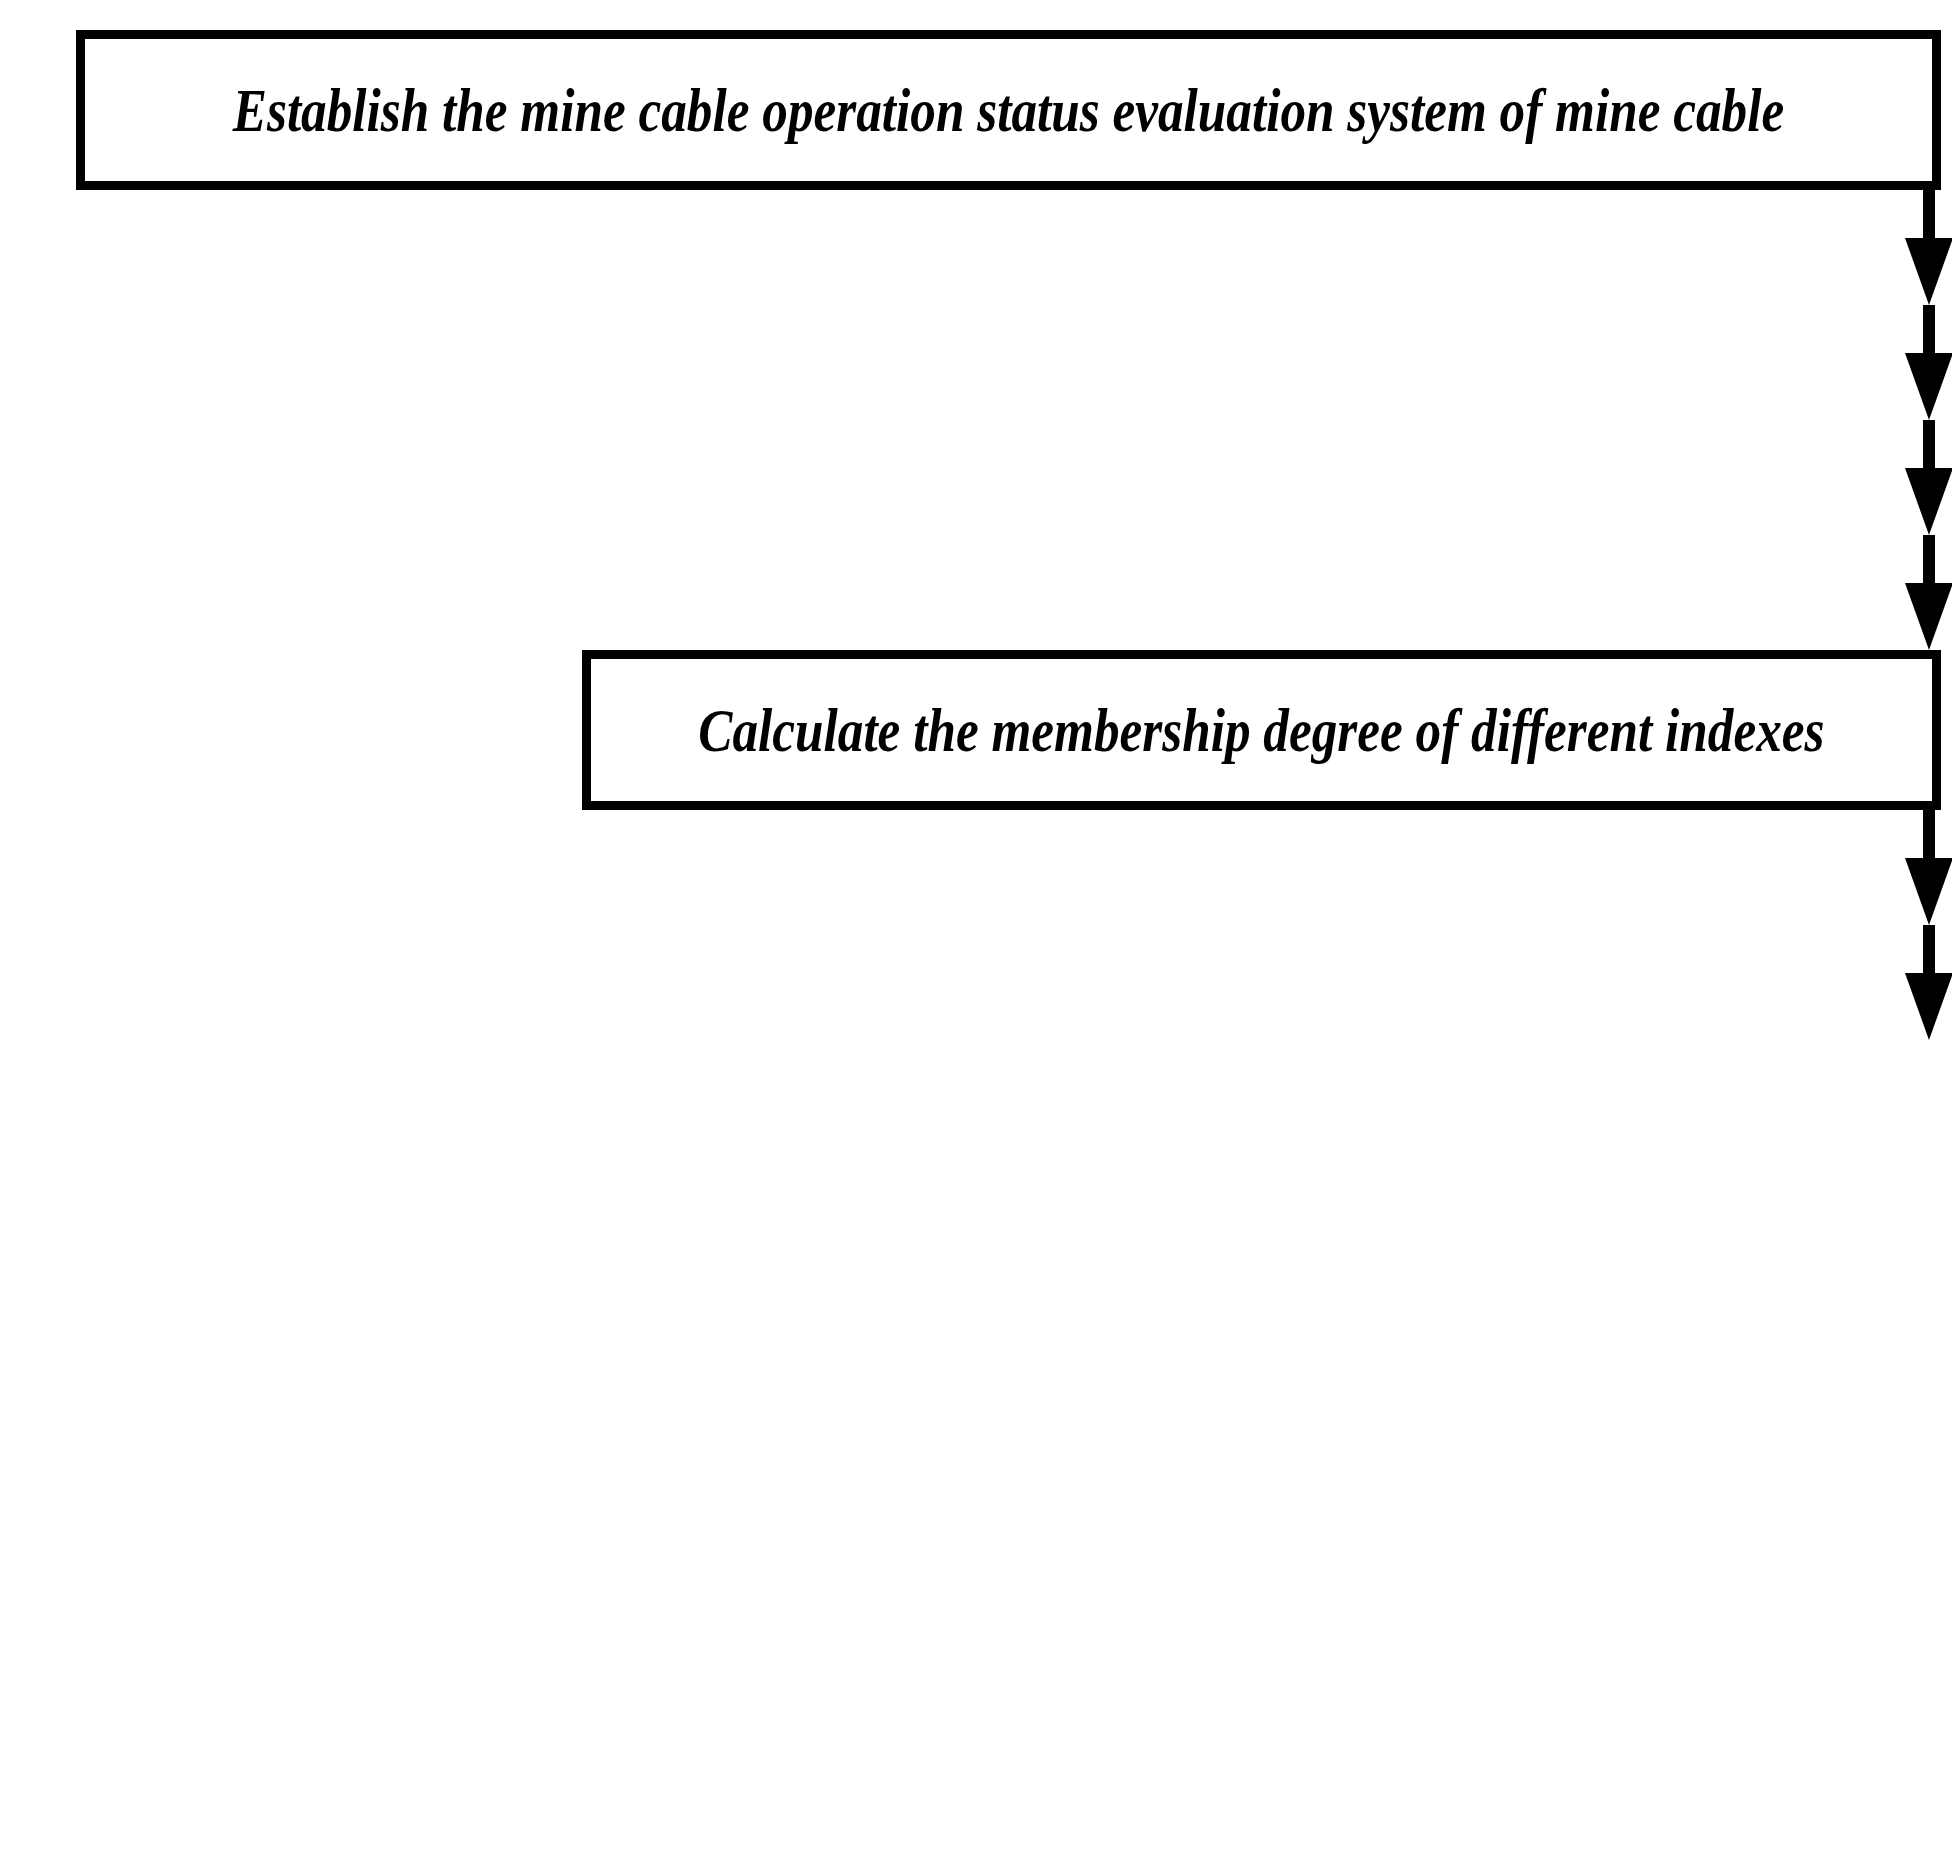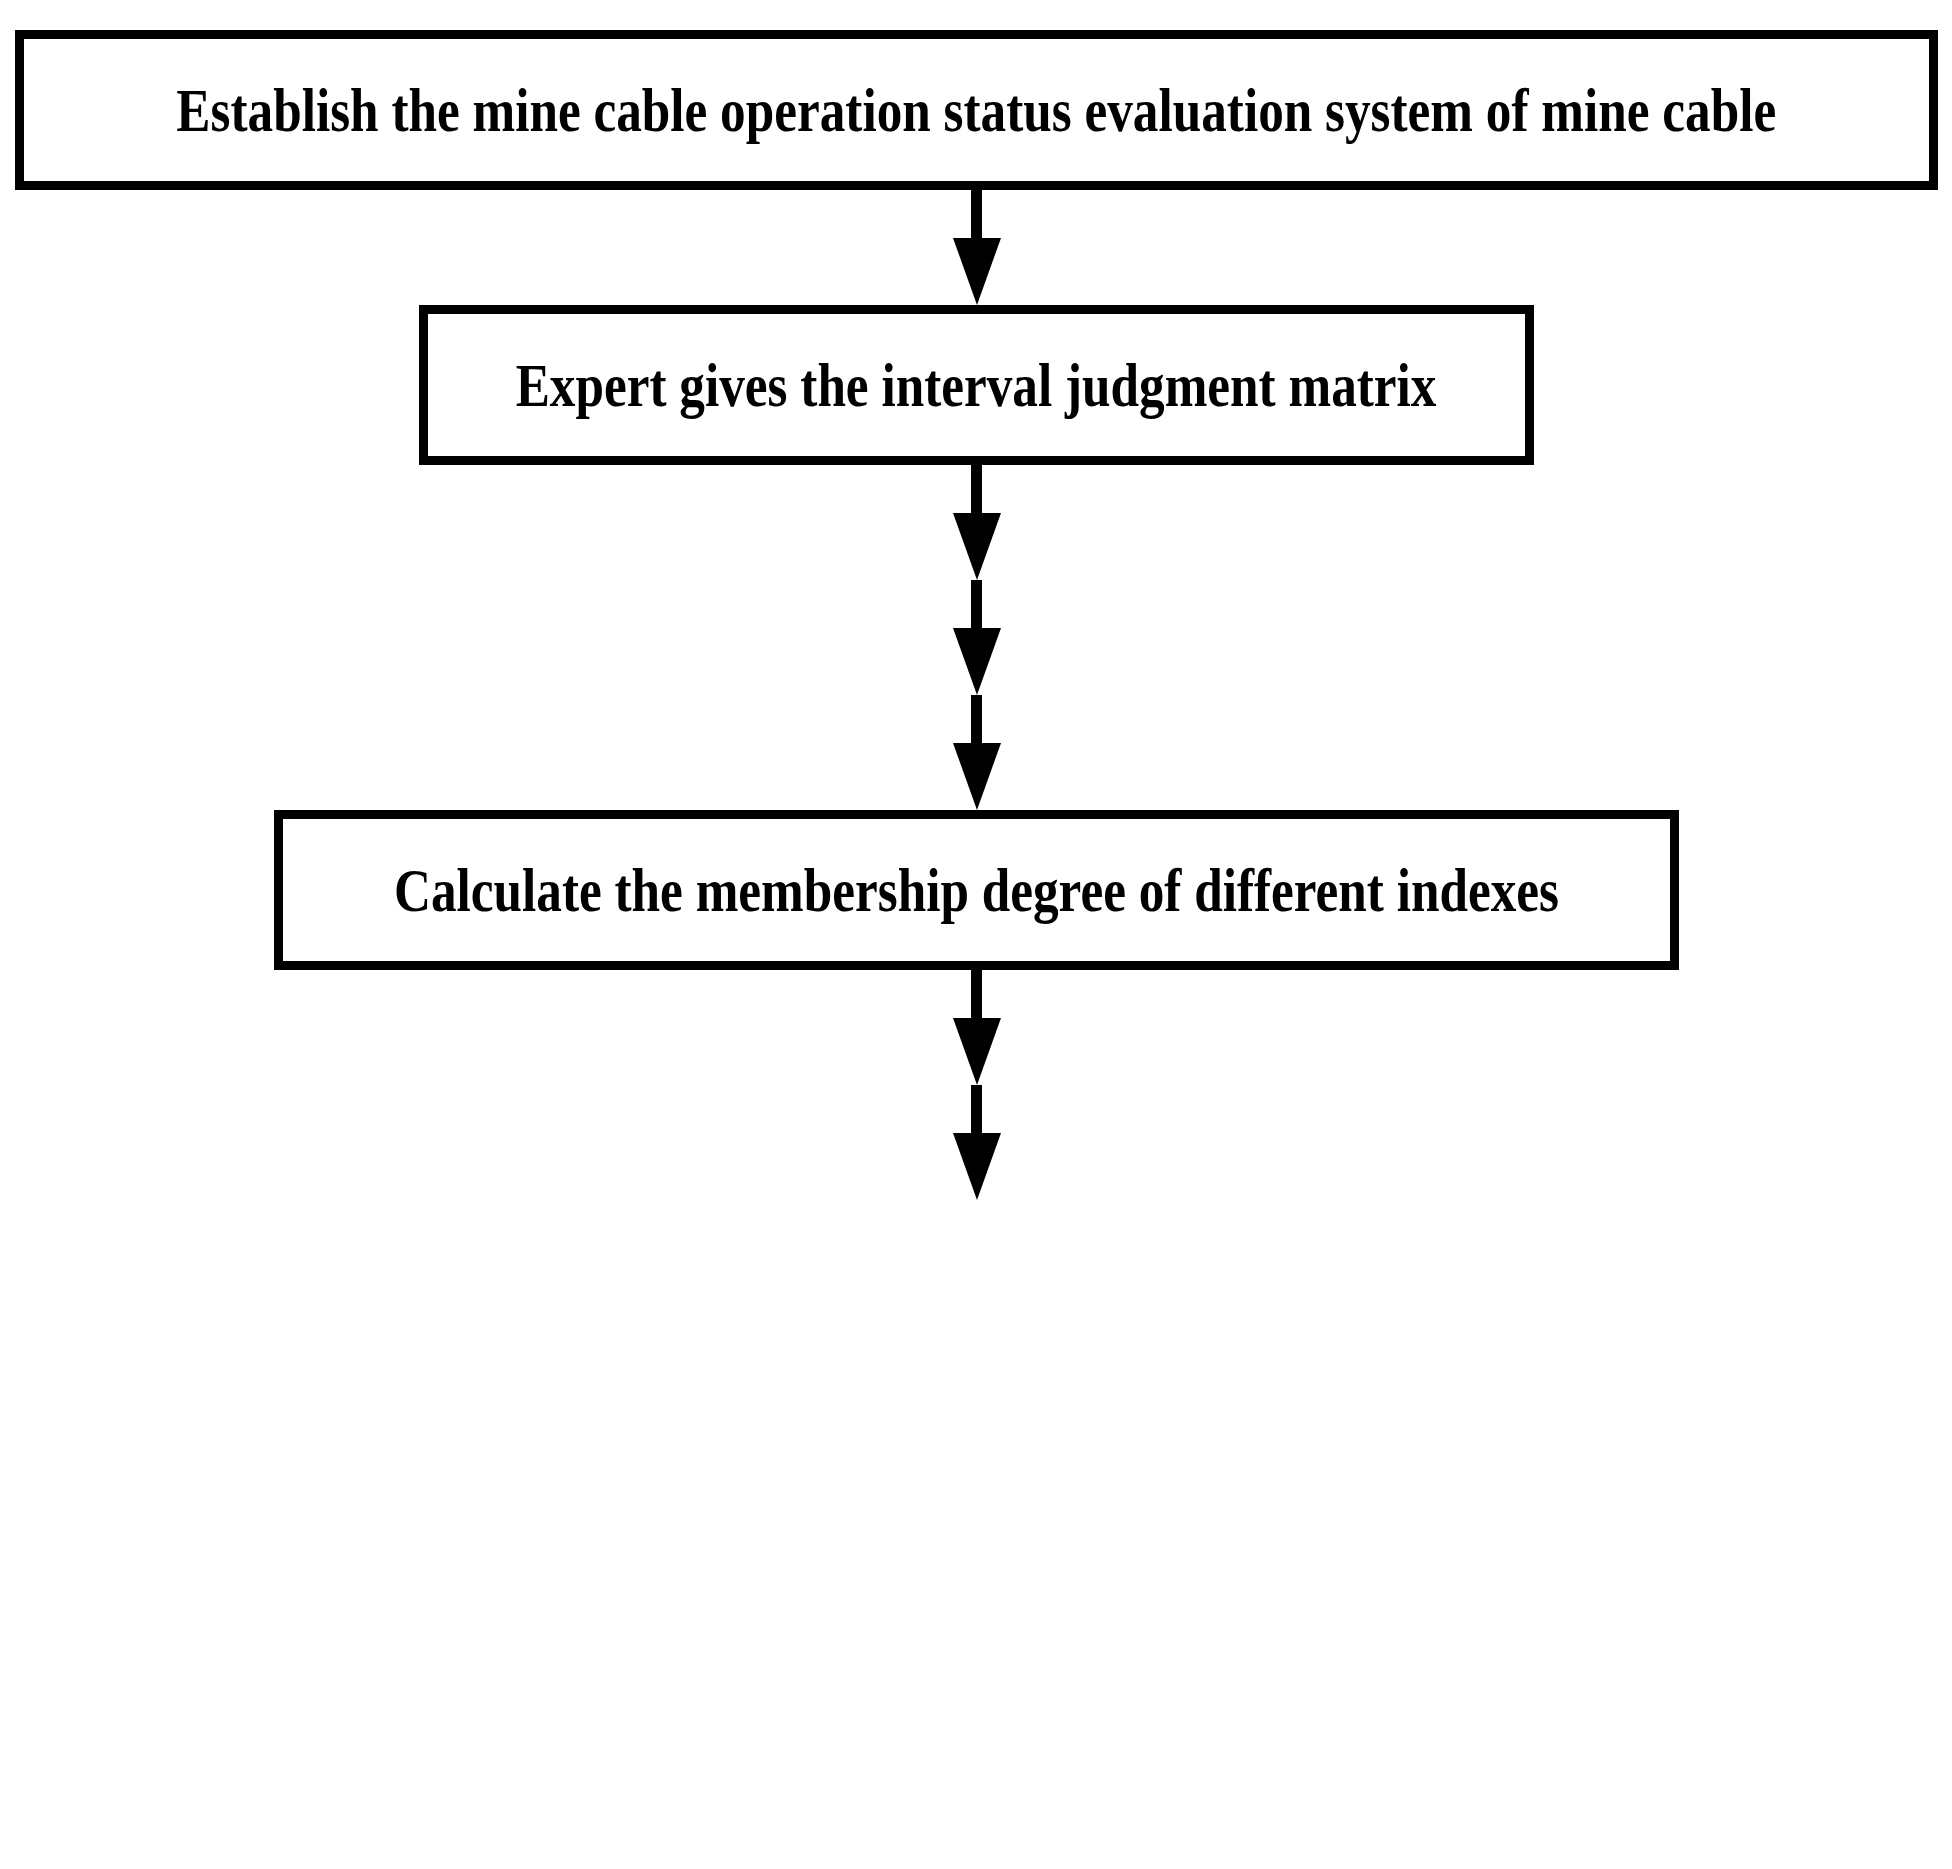--- a/index.html
+++ b/index.html
@@ -9,22 +9,23 @@
   }
   .canvas {
     position: relative;
     width: 1953px;
     height: 1869px;
     background: var(--bg, #ffffff);
     box-sizing: border-box;
     padding-top: 30px;
     display: flex;
     flex-direction: column;
-    align-items: center;
+    align-items: flex-end;
     overflow: hidden;
+    font-style: italic;
   }
   .flow-box {
     flex: 0 0 auto;
     height: 160px;
     margin: 0 12.5px;
     box-sizing: border-box;
     border: 9.2px solid var(--box-border, #000000);
     background: var(--box-fill, #ffffff);
     display: flex;
     align-items: center;
@@ -67,23 +68,20 @@
 
   <div class="flow-box">
     <span class="flow-label">Establish the mine cable operation status evaluation system of mine cable</span>
   </div>
 
   <div class="flow-arrow">
     <div class="arrow-stem"></div>
     <div class="arrow-head"></div>
   </div>
 
-  <div class="flow-box">
-    <span class="flow-label">Expert gives the interval judgment matrix</span>
-  </div>
 
   <div class="flow-arrow">
     <div class="arrow-stem"></div>
     <div class="arrow-head"></div>
   </div>
 
 
   <div class="flow-arrow">
     <div class="arrow-stem"></div>
     <div class="arrow-head"></div>

